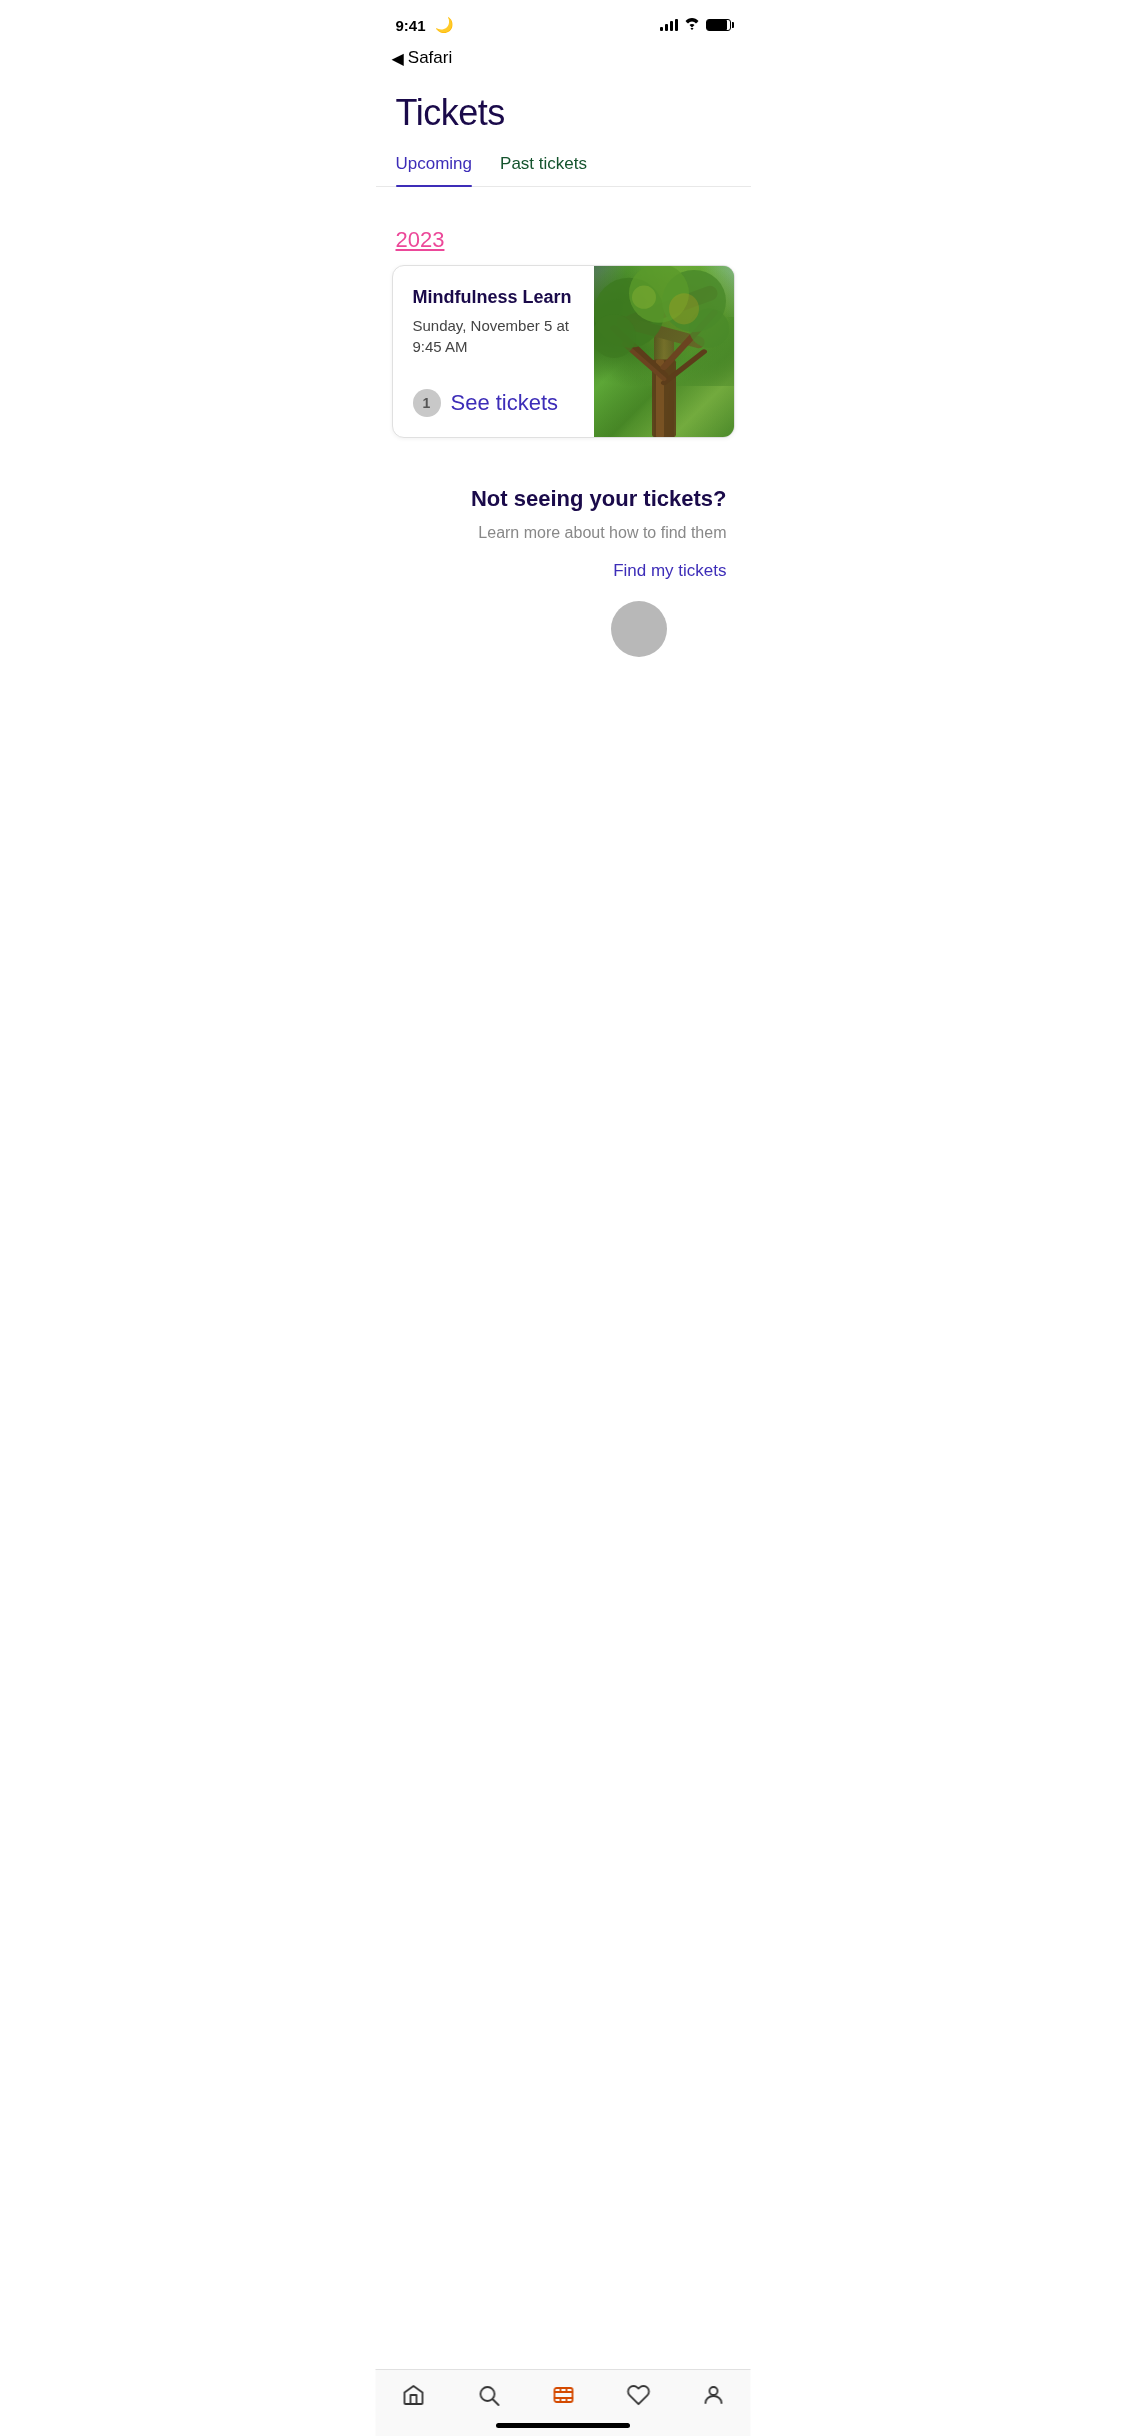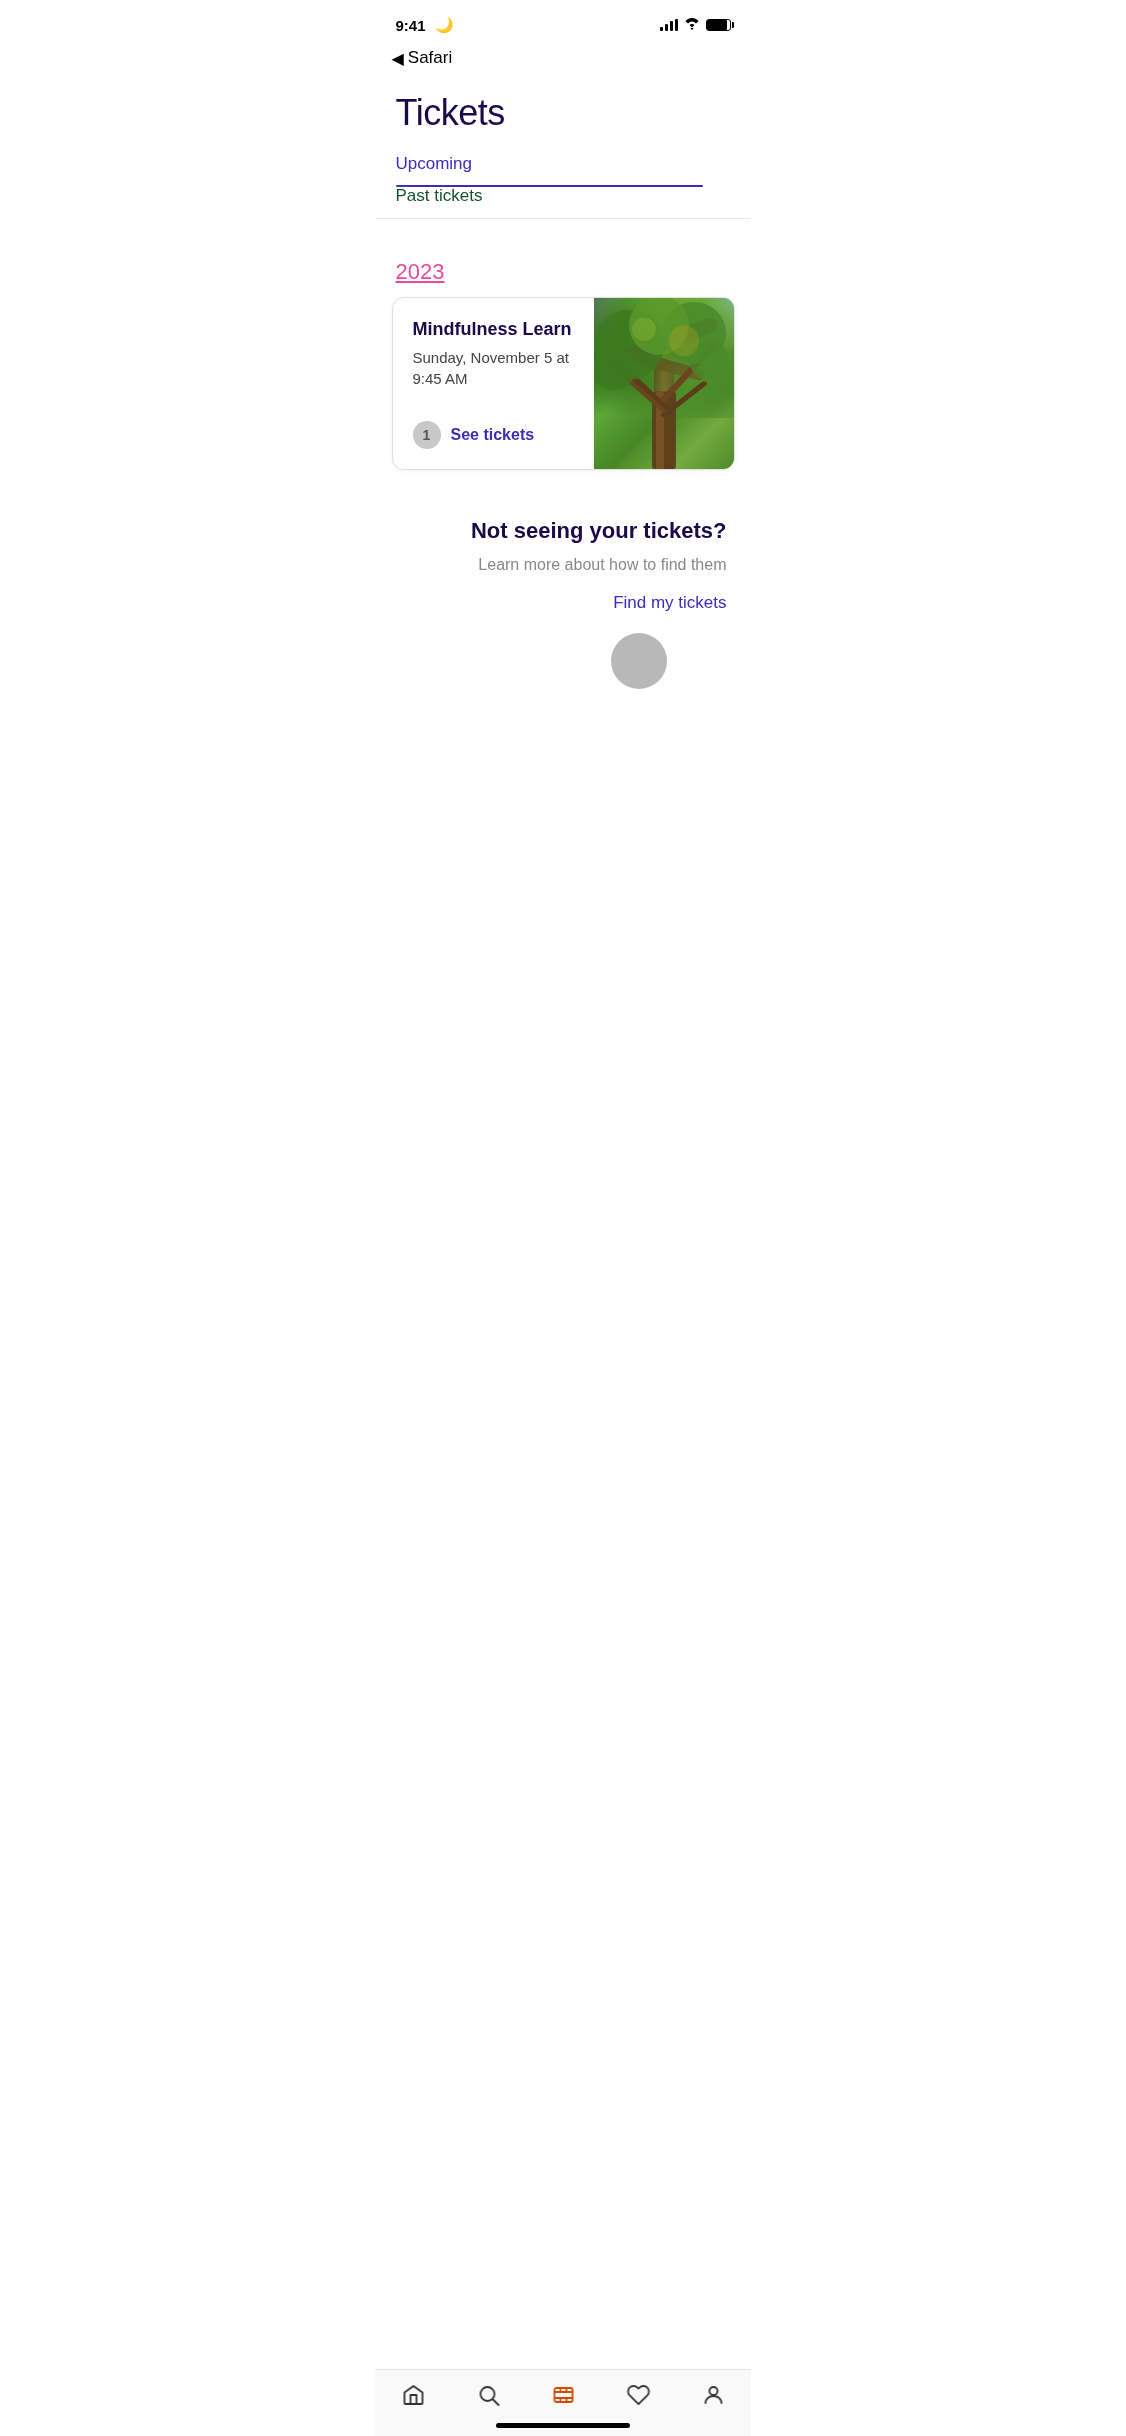--- a/index.html
+++ b/index.html
@@ -114,21 +114,20 @@
       color: #1a0a4a;
       letter-spacing: -0.5px;
     }
 
     
     .tabs-container {
       display: flex;
       padding: 20px 20px 0 20px;
       border-bottom: 1px solid #e8e8e8;
       gap: 0;
-      flex-direction: column;
     }
 
     .tab {
       padding: 0 0 12px 0;
       margin-right: 28px;
       font-size: 17px;
       cursor: pointer;
       position: relative;
       text-decoration: none;
     }
@@ -286,23 +285,23 @@
       display: flex;
       align-items: center;
       justify-content: center;
       font-size: 14px;
       font-weight: 600;
       color: #555;
       flex-shrink: 0;
     }
 
     .see-tickets-link {
-      font-size: 16px;
+      font-size: 22px;
       color: #3d2db8;
-      font-weight: 700;
+      font-weight: 400;
       text-decoration: none;
     }
 
     
     .help-section {
       padding: 48px 24px 20px 24px;
       text-align: right;
     }
 
     .help-title {

